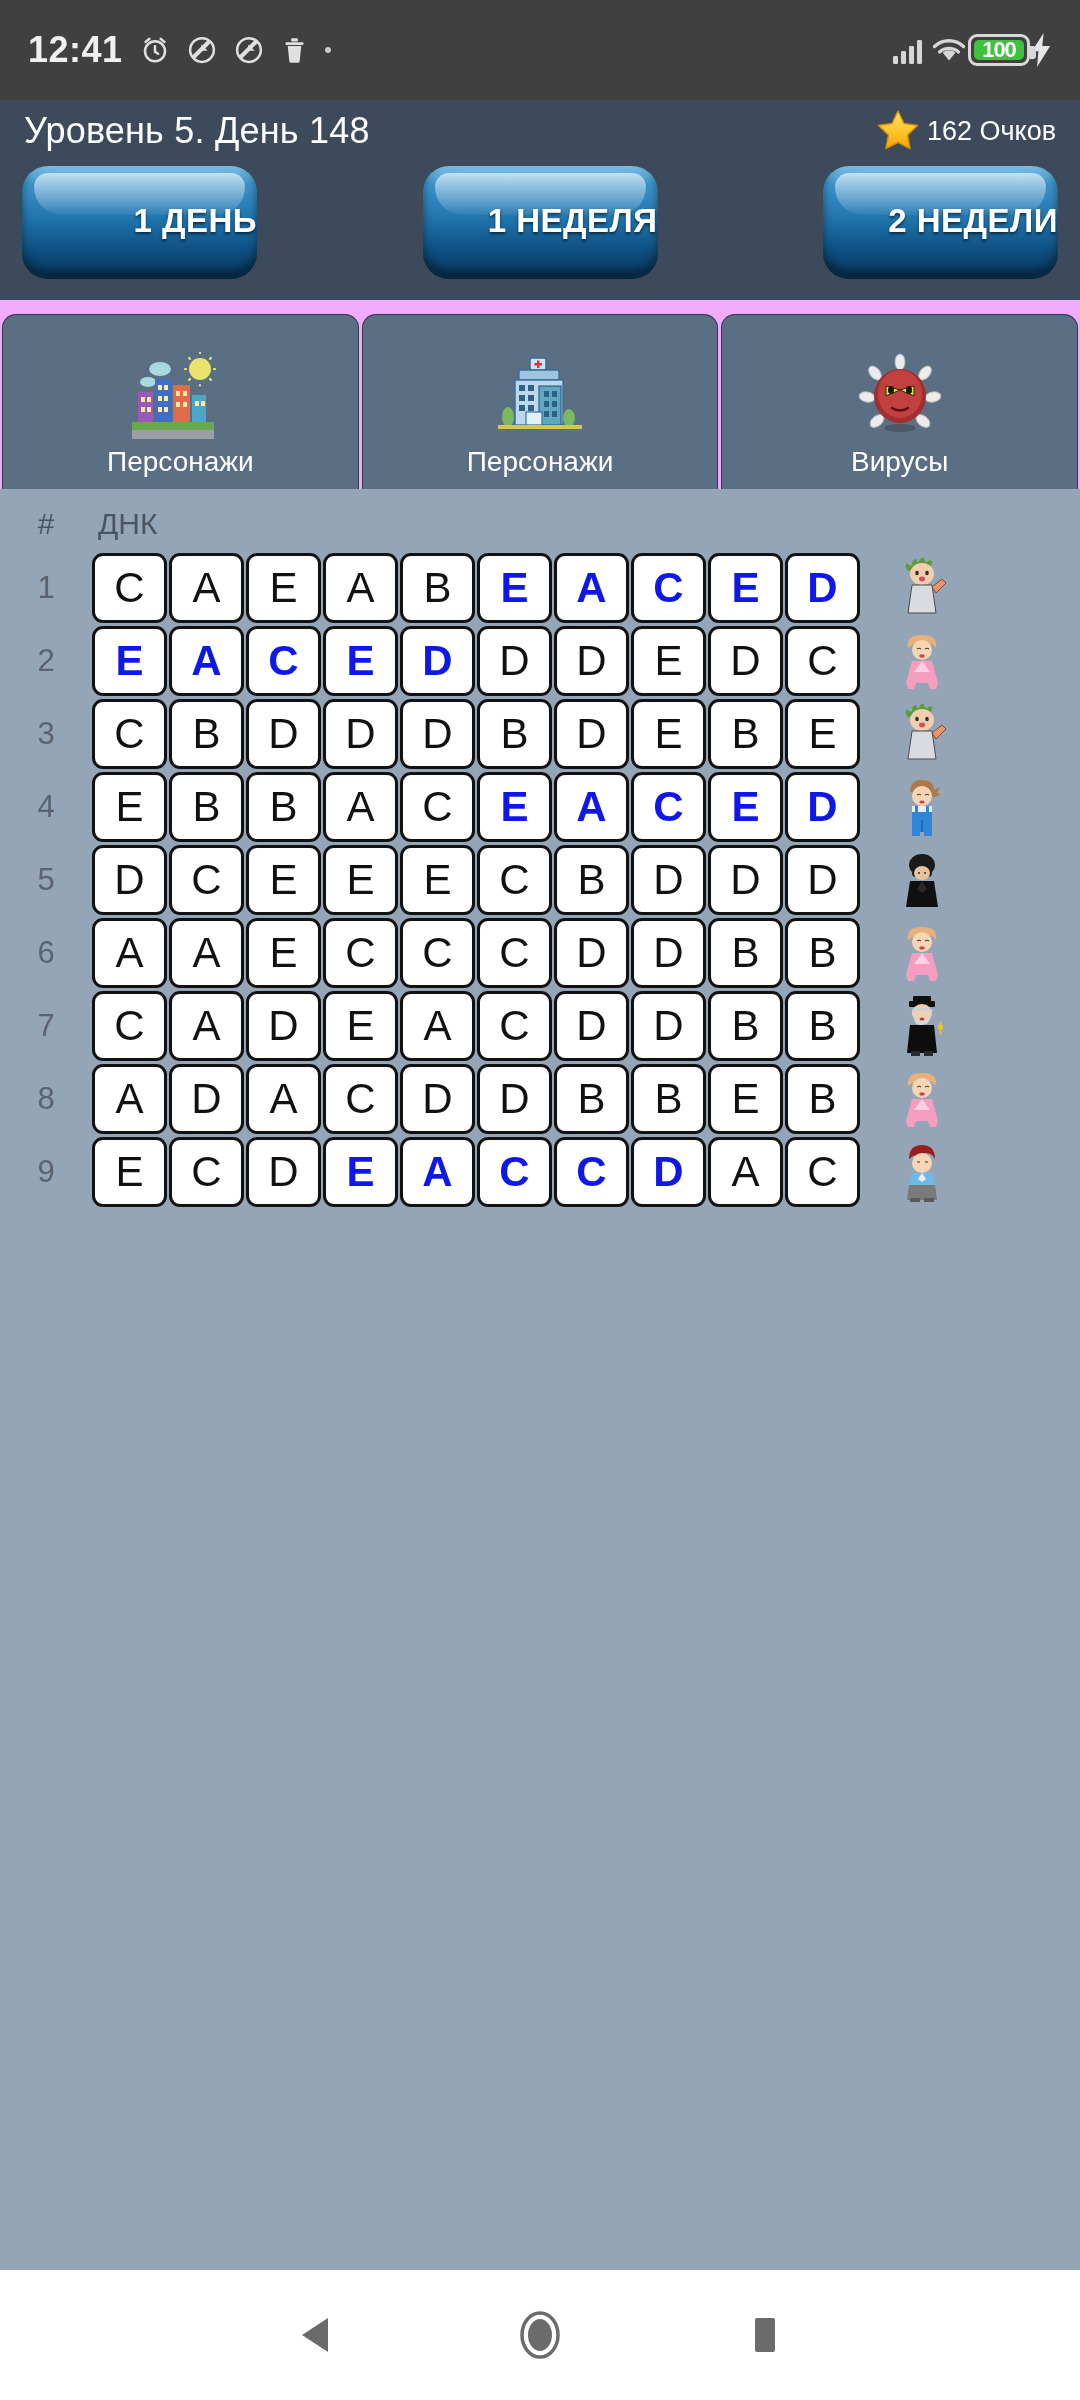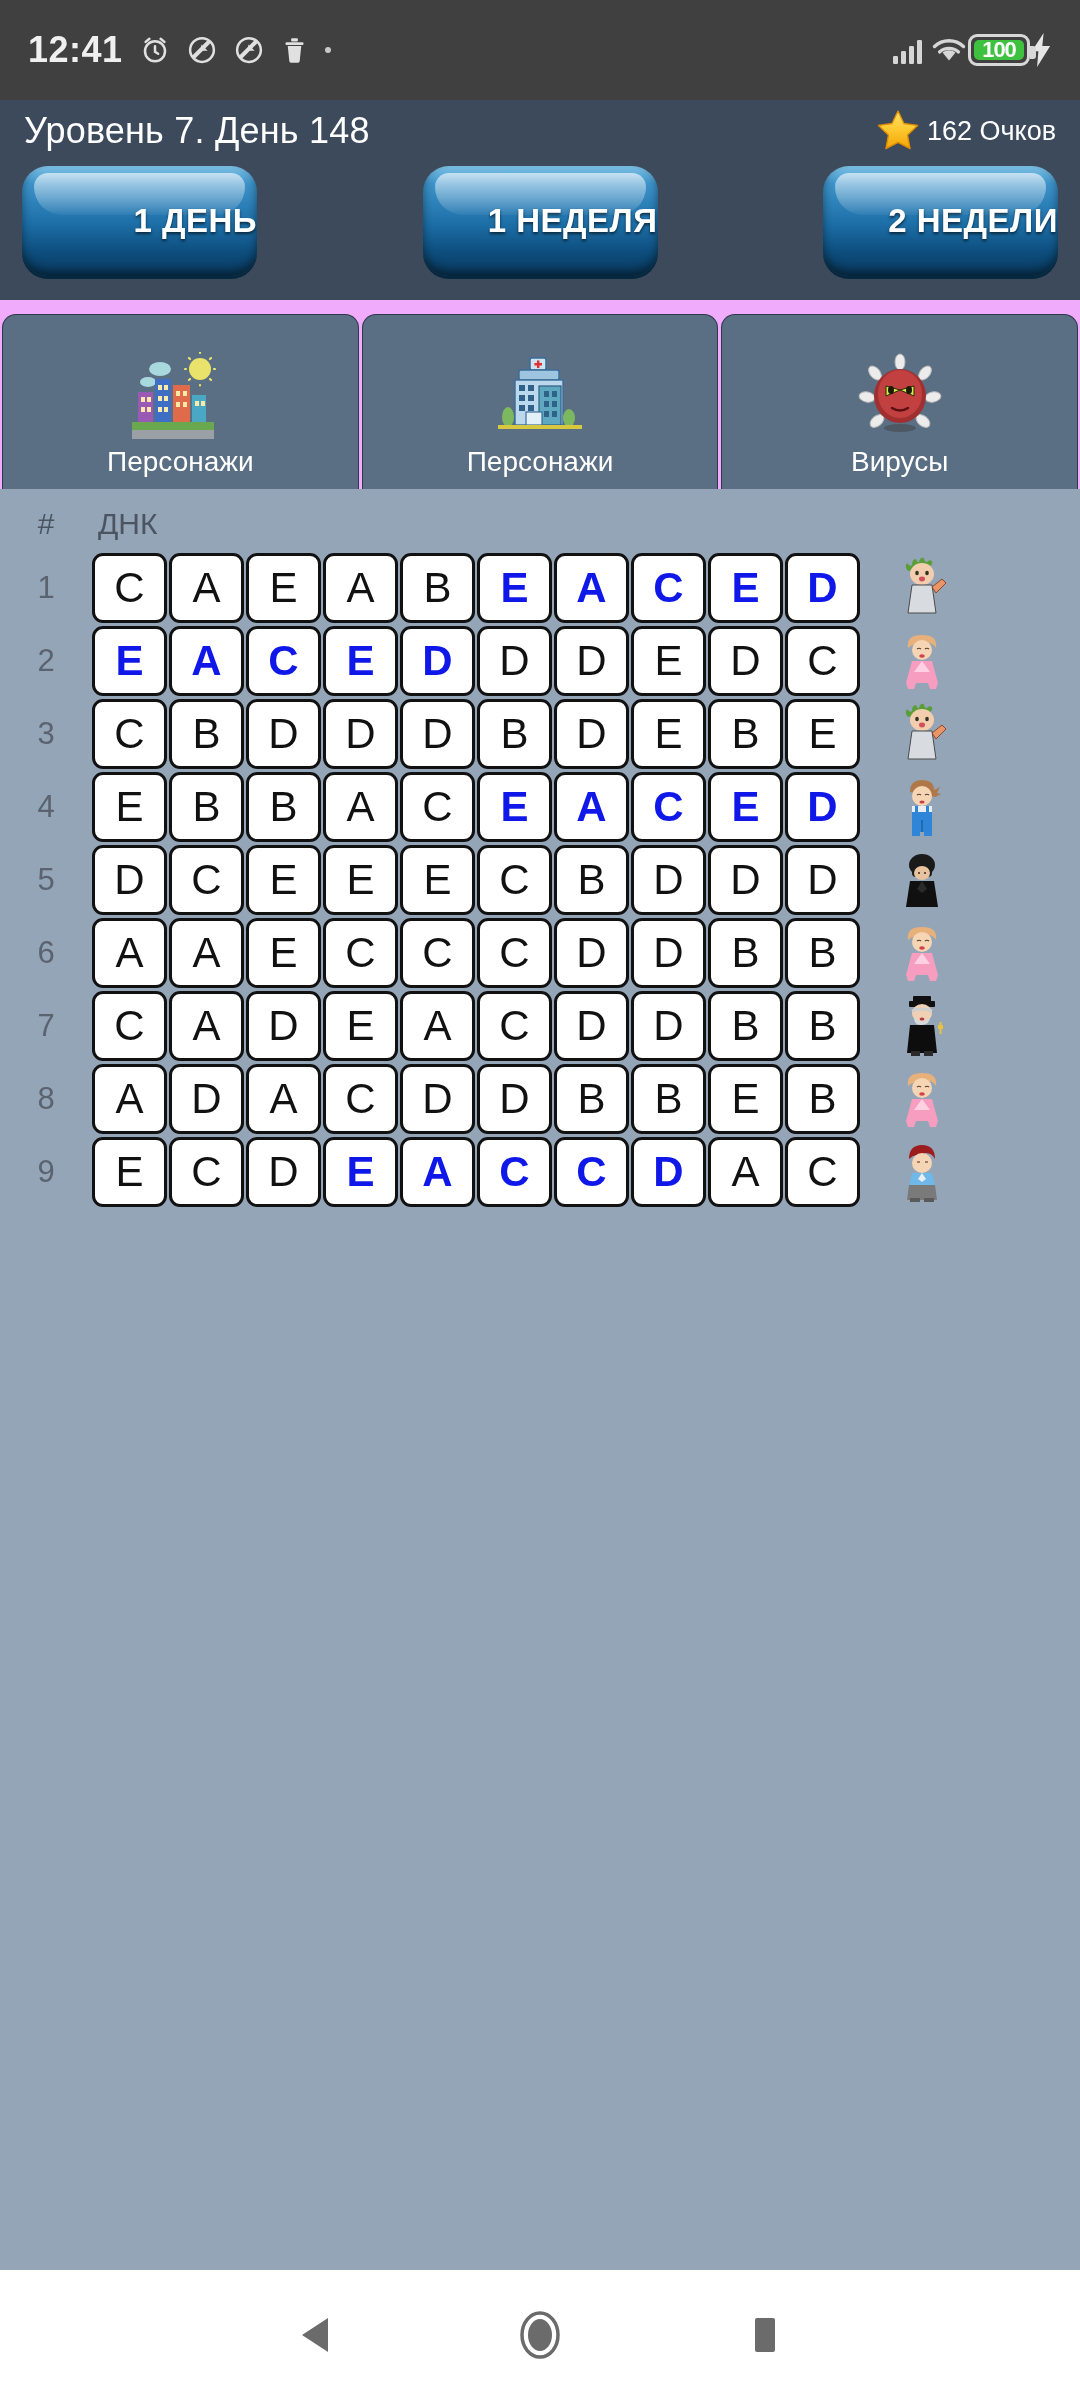--- a/index.html
+++ b/index.html
@@ -184,21 +184,21 @@
       <span class="sb-ico">
         <svg width="22" height="34" viewBox="0 0 16 26">
             <path d="M10 0 L1 14 h5 L5 26 L15 10 h-6 z" fill="#e6e6e6"></path>
           </svg>
       </span>
     </div>
   </div>
 
   <div class="gheader">
     <div class="ghead-row">
-      <span class="ghead-title">Уровень 7. День 148</span>
+      <span class="ghead-title">Уровень 5. День 148</span>
       <span class="ghead-score">
         <span class="star">
           <svg class="star" viewBox="0 0 24 24">
               <defs>
                 <linearGradient id="sg" x1="0" y1="0" x2="0" y2="1">
                   <stop offset="0" stop-color="#ffe169"></stop>
                   <stop offset="0.5" stop-color="#fdc82f"></stop>
                   <stop offset="1" stop-color="#f2a505"></stop>
                 </linearGradient>
               </defs>

